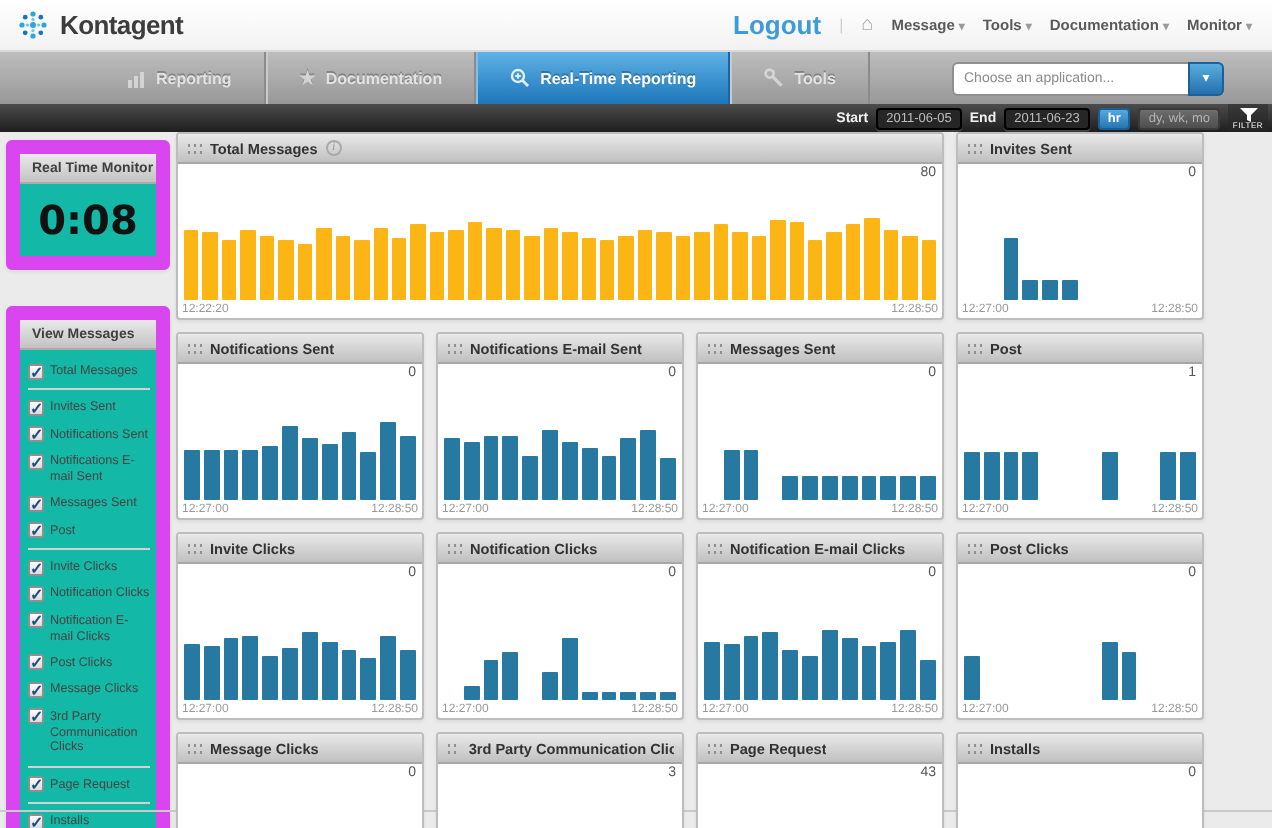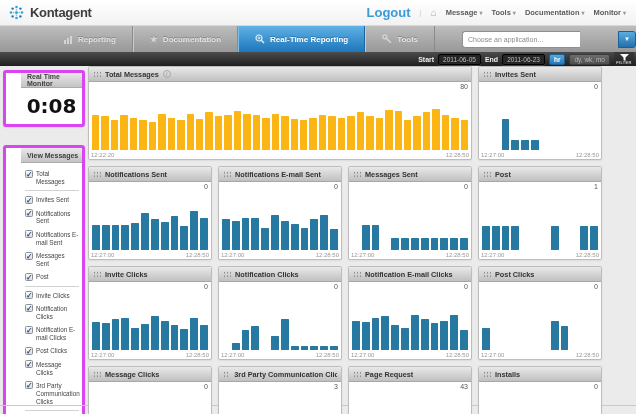--- a/index.html
+++ b/index.html
@@ -20,21 +20,21 @@
 
   
   .navbar { position:absolute; top:26px; left:0; width:636px; height:26px;
     background:linear-gradient(#bdbdbd,#989898); display:flex; }
   .tab { height:26px; display:flex; align-items:center; gap:5px; padding:0 16px;
     border-right:1px solid #8b8b8b; border-left:1px solid #cacaca;
     font-size:8px; font-weight:bold; color:#e3e3e3; text-shadow:0 -1px 0 rgba(0,0,0,.25); cursor:pointer; }
   .tab:first-child { border-left:none;margin-left:48px; }
   .tab.active { background:linear-gradient(#5fb2e5,#1d76bb); color:#fff; border-left-color:#7dc0e8; border-right-color:#1866a5; }
   .tab .ticon { display:inline-flex; opacity:.85; }
-  .app-select { margin-left:auto; margin-right:0; align-self:center; display:flex; height:17px;gap:38px; }
+  .app-select { margin-left:auto; margin-right:24px; align-self:center; display:flex; height:17px; }
   .app-input { width:118px; height:17px; border:1px solid #8f8f8f; border-right:none;
     border-radius:3px 0 0 3px; font-size:7px; color:#8a8a8a; padding-left:5px; outline:none;
     font-family:"Liberation Sans", sans-serif; background:#fff;}
   .app-btn { width:18px; height:17px; background:linear-gradient(#58aede,#2470ad);
     border:1px solid #1d5f97; border-radius:0 3px 3px 0; color:#fff; font-size:7px;
     display:flex; align-items:center; justify-content:center; cursor:pointer; }
 
   
   .datestrip { position:absolute; top:52px; left:0; width:636px; height:14px;
     background:linear-gradient(#4c4c4c,#1e1e1e); display:flex; align-items:center;
@@ -45,22 +45,22 @@
   .ds-hr { background:linear-gradient(#55a9dd,#2676b4); color:#fff; font-size:6.5px; font-weight:bold;
     padding:1px 4px; border-radius:2px; border:1px solid #1c5f94; cursor:pointer; }
   .ds-others { background:linear-gradient(#6d6d6d,#4e4e4e); color:#b5b5b5; font-size:6.5px;
     padding:1px 4px; border-radius:2px; border:1px solid #3a3a3a; cursor:pointer; }
   .filter-btn { width:20px; height:14px; display:flex; flex-direction:column; align-items:center;
     justify-content:center; cursor:pointer; background:linear-gradient(#3a3a3a,#222); }
   .filter-btn span { color:#fff; font-size:4px; letter-spacing:.3px; line-height:4px; }
 
   
   .sidebar { position:absolute; top:70px; left:3px; width:82px; }
-  .sb-panel { background:#ffffff; border:3px solid #d946ef; border-radius:3px; overflow:hidden;
-    box-shadow:0 1px 2px rgba(0,0,0,.08);padding-left:15px; }
+  .sb-panel { background:#14b8a6; border:7px solid #d946ef; border-radius:3px; overflow:hidden;
+    box-shadow:0 1px 2px rgba(0,0,0,.08); }
   .sb-head { height:15px; background:linear-gradient(#e9e9e9,#c3c3c3); border-bottom:1px solid #ababab;
     display:flex; align-items:center; padding-left:6px; font-size:7px; font-weight:bold; color:#3f3f3f; }
   .timer { height:36px; display:flex; align-items:center; justify-content:center;
     font-size:20px; font-weight:bold; color:#111; font-family:"DejaVu Sans", sans-serif; }
   .sb-view { margin-top:18px; }
   .sb-items { padding:4px 3px 5px 4px; }
   .sb-item { display:flex; align-items:flex-start; gap:3px; padding:2.5px 0; cursor:pointer; }
   .cb { width:8px; height:8px; min-width:8px; border:1px solid #8f8f8f; border-radius:1.5px;
     background:linear-gradient(#fdfdfd,#dcdcdc); color:#1d4d86; font-size:8px; line-height:7px;
     text-align:center; font-weight:bold; }

